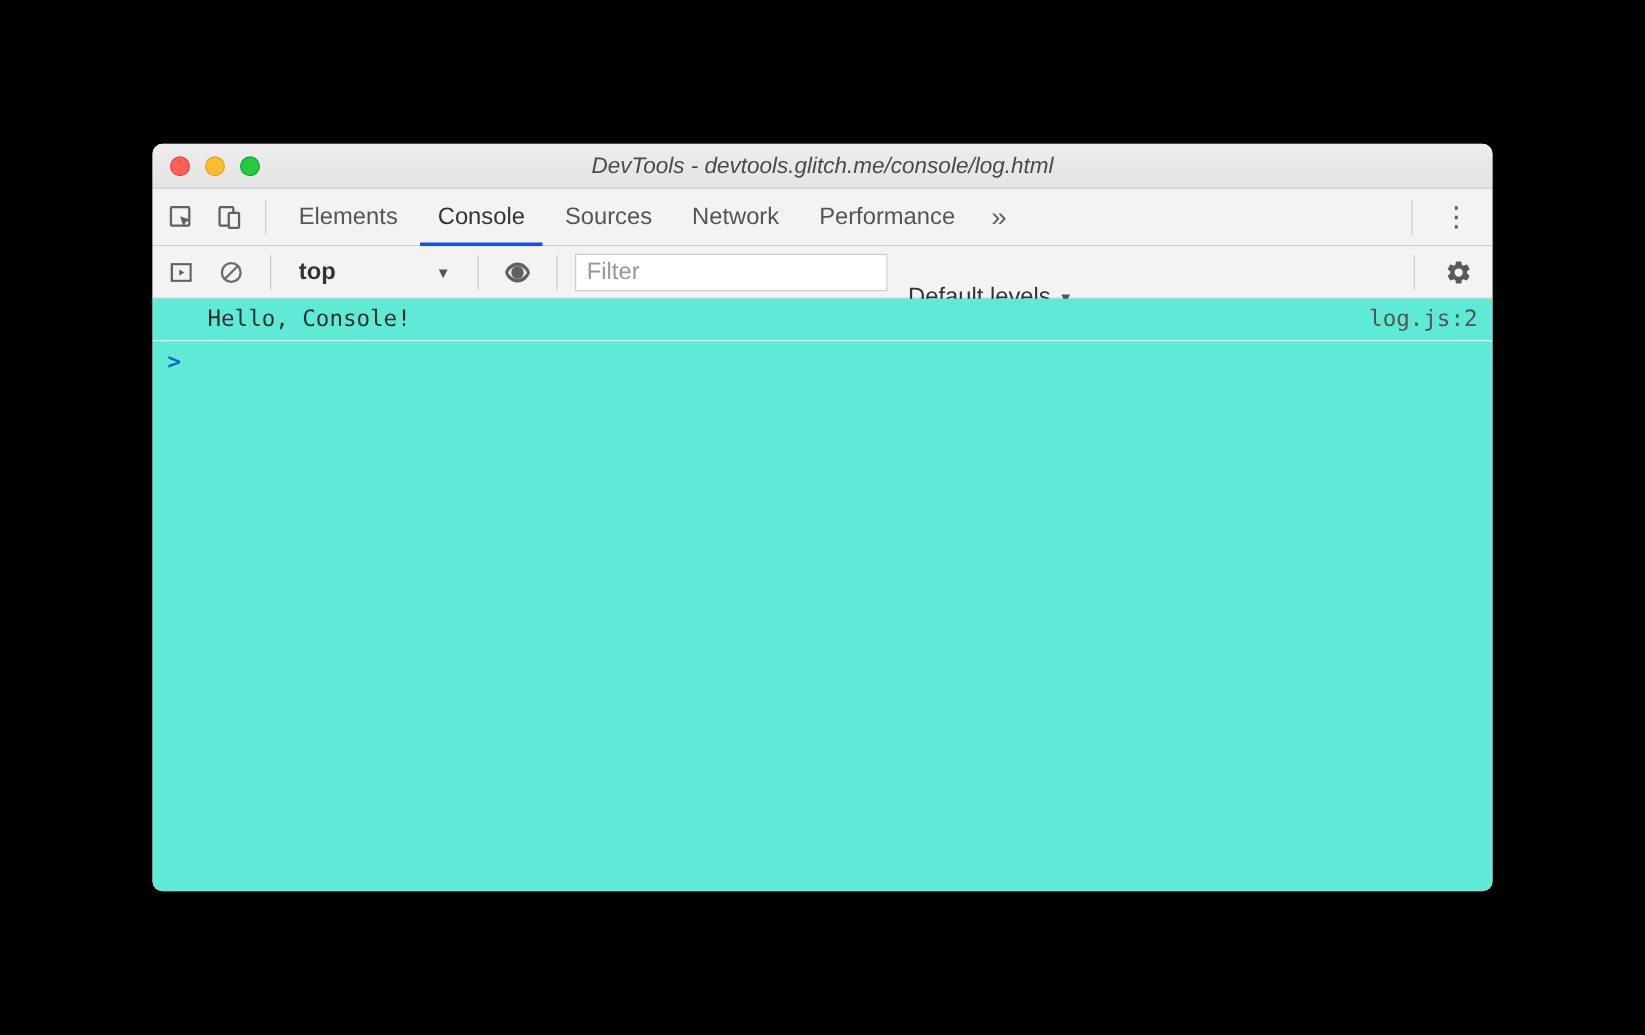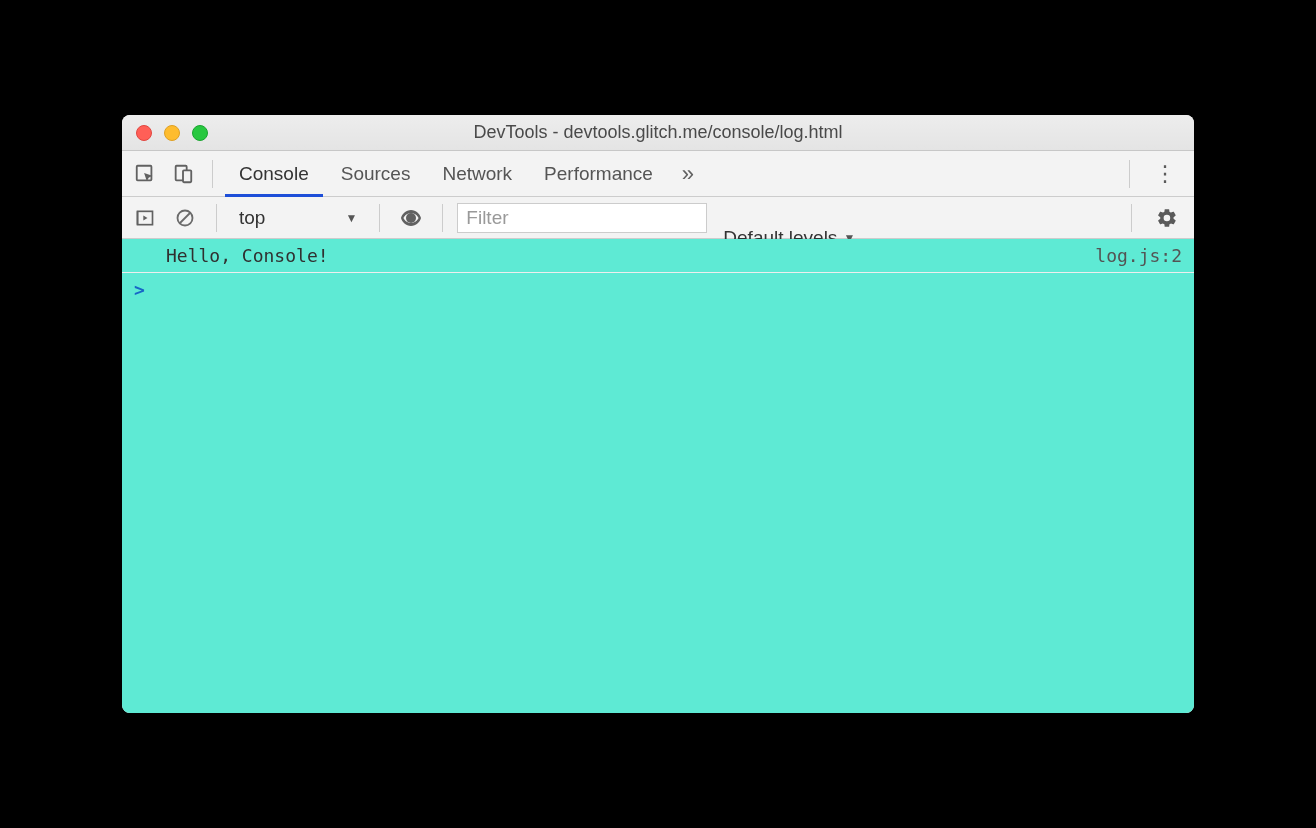--- a/index.html
+++ b/index.html
@@ -35,21 +35,21 @@
     display: flex;
     gap: 12px;
     padding-left: 14px;
   }
   .light { width: 16px; height: 16px; border-radius: 50%; }
   .red { background:#ff5f57; border:1px solid #e14640; }
   .yellow { background:#febc2e; border:1px solid #dfa023; }
   .green { background:#28c840; border:1px solid #1ba531; }
   .title {
     position:absolute; left:0; right:0; text-align:center;
-    font-size: 18px; color:#4a4a4a; pointer-events:none;
+    font-size: 18px; color:#4a4a4a; pointer-events:none;font-style:italic;
   }
   
   .tabbar {
     height: 46px;
     background: #f3f3f3;
     border-bottom: 1px solid #ccc;
     display: flex;
     align-items: center;
     padding: 0 6px;
     gap: 4px;
@@ -82,20 +82,21 @@
     border-bottom:1px solid #ccc;
     display:flex; align-items:center;
     padding: 0 6px;
     gap:6px;
   }
   .context-select {
     display:flex; align-items:center; gap:80px;
     font-size:19px; color:#333;
     padding: 0 8px;
     cursor:pointer;
+    font-weight:bold;
   }
   .tri-down { font-size:12px; color:#555; }
   .filter-input {
     width: 250px;
     height: 30px;
     border:1px solid #ccc;
     background:#fff;
     font-size:19px;
     padding:0 8px;
     color:#0369a1;
@@ -147,20 +148,21 @@
         <path d="M11 11 L20 14 L16 16 L14 20 Z" fill="#616161" stroke="none"></path>
       </svg>
     </div>
     <div class="tool-btn">
       <svg width="22" height="22" viewBox="0 0 24 24" fill="none" stroke="#616161" stroke-width="2">
         <rect x="4" y="3" width="12" height="16" rx="1"></rect>
         <rect x="12" y="8" width="9" height="13" rx="1" fill="#f3f3f3"></rect>
       </svg>
     </div>
     <div class="vdiv"></div>
+    <div class="tab">Elements</div>
     <div class="tab active">Console</div>
     <div class="tab">Sources</div>
     <div class="tab">Network</div>
     <div class="tab">Performance</div>
     <div class="tool-btn" style="font-size:22px;">»</div>
     <div class="spacer"></div>
     <div class="vdiv"></div>
     <div class="kebab">⋮</div>
   </div>
 

